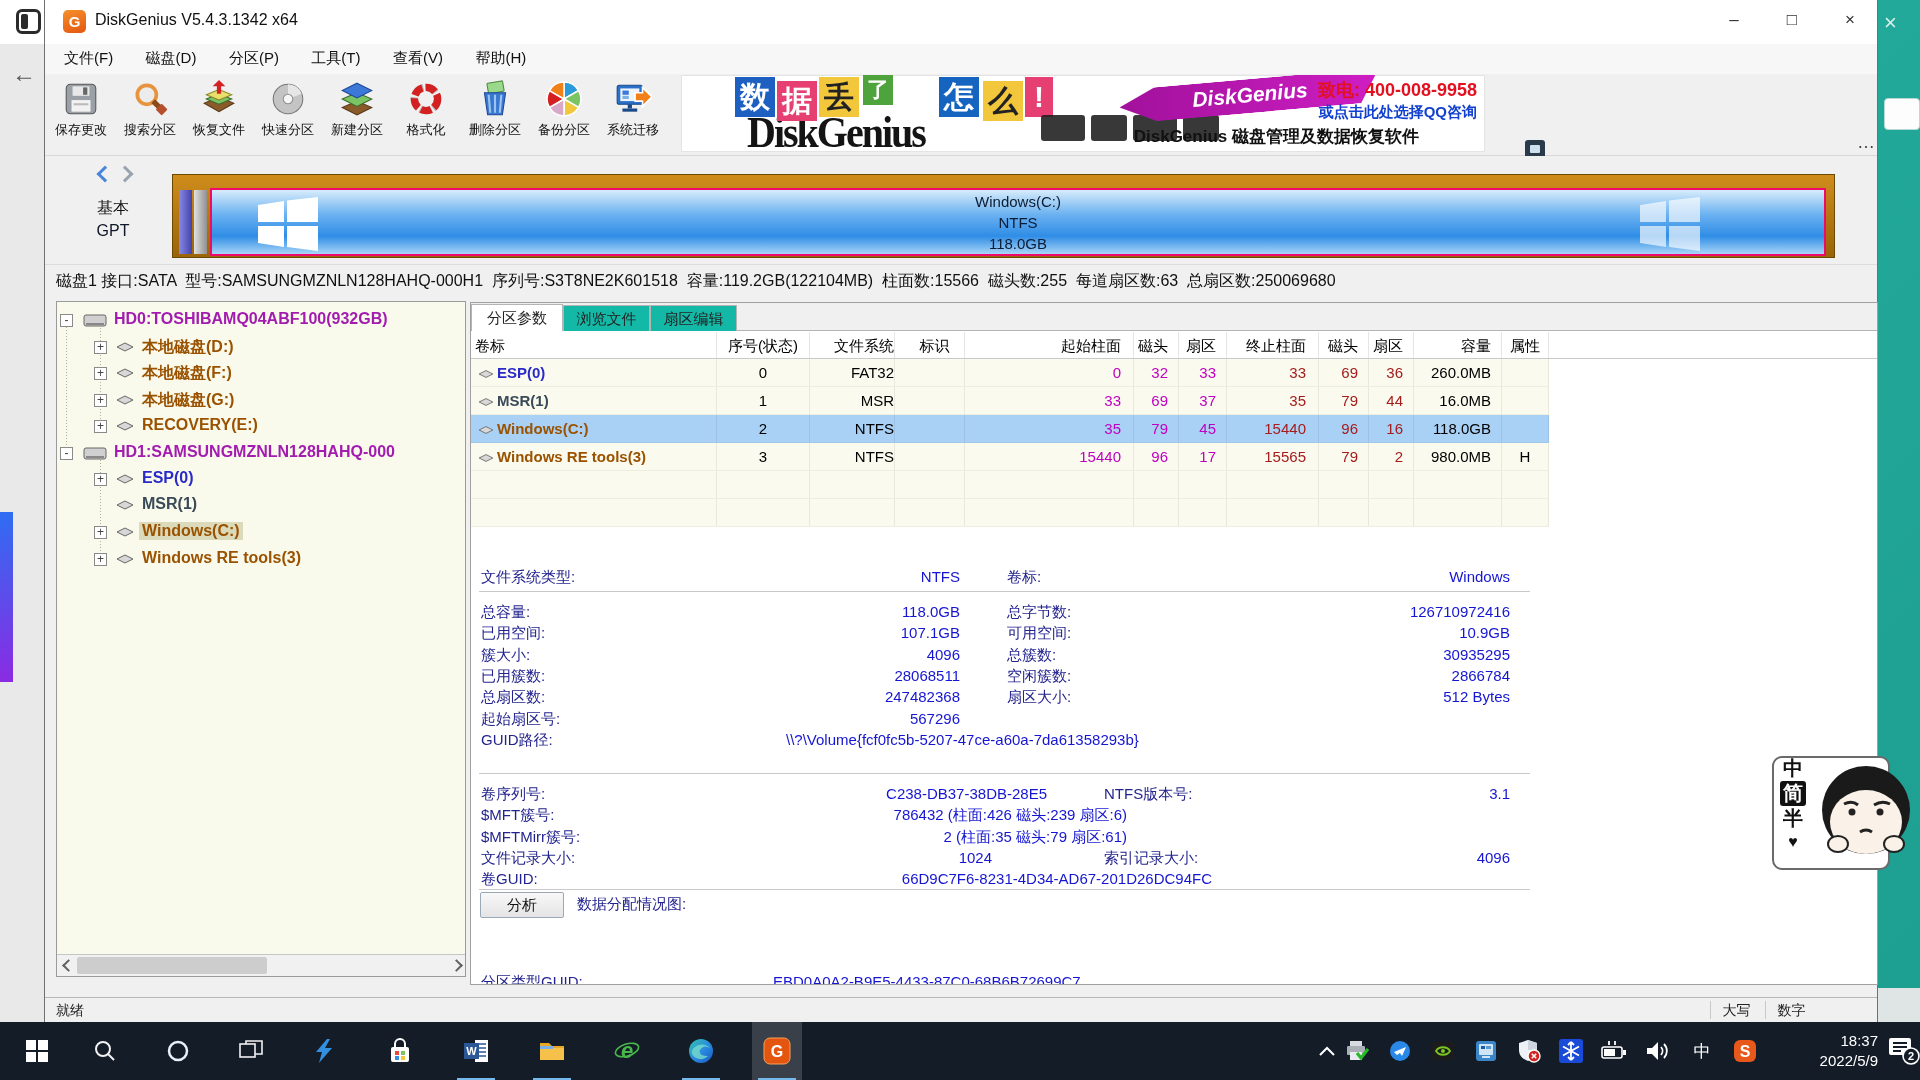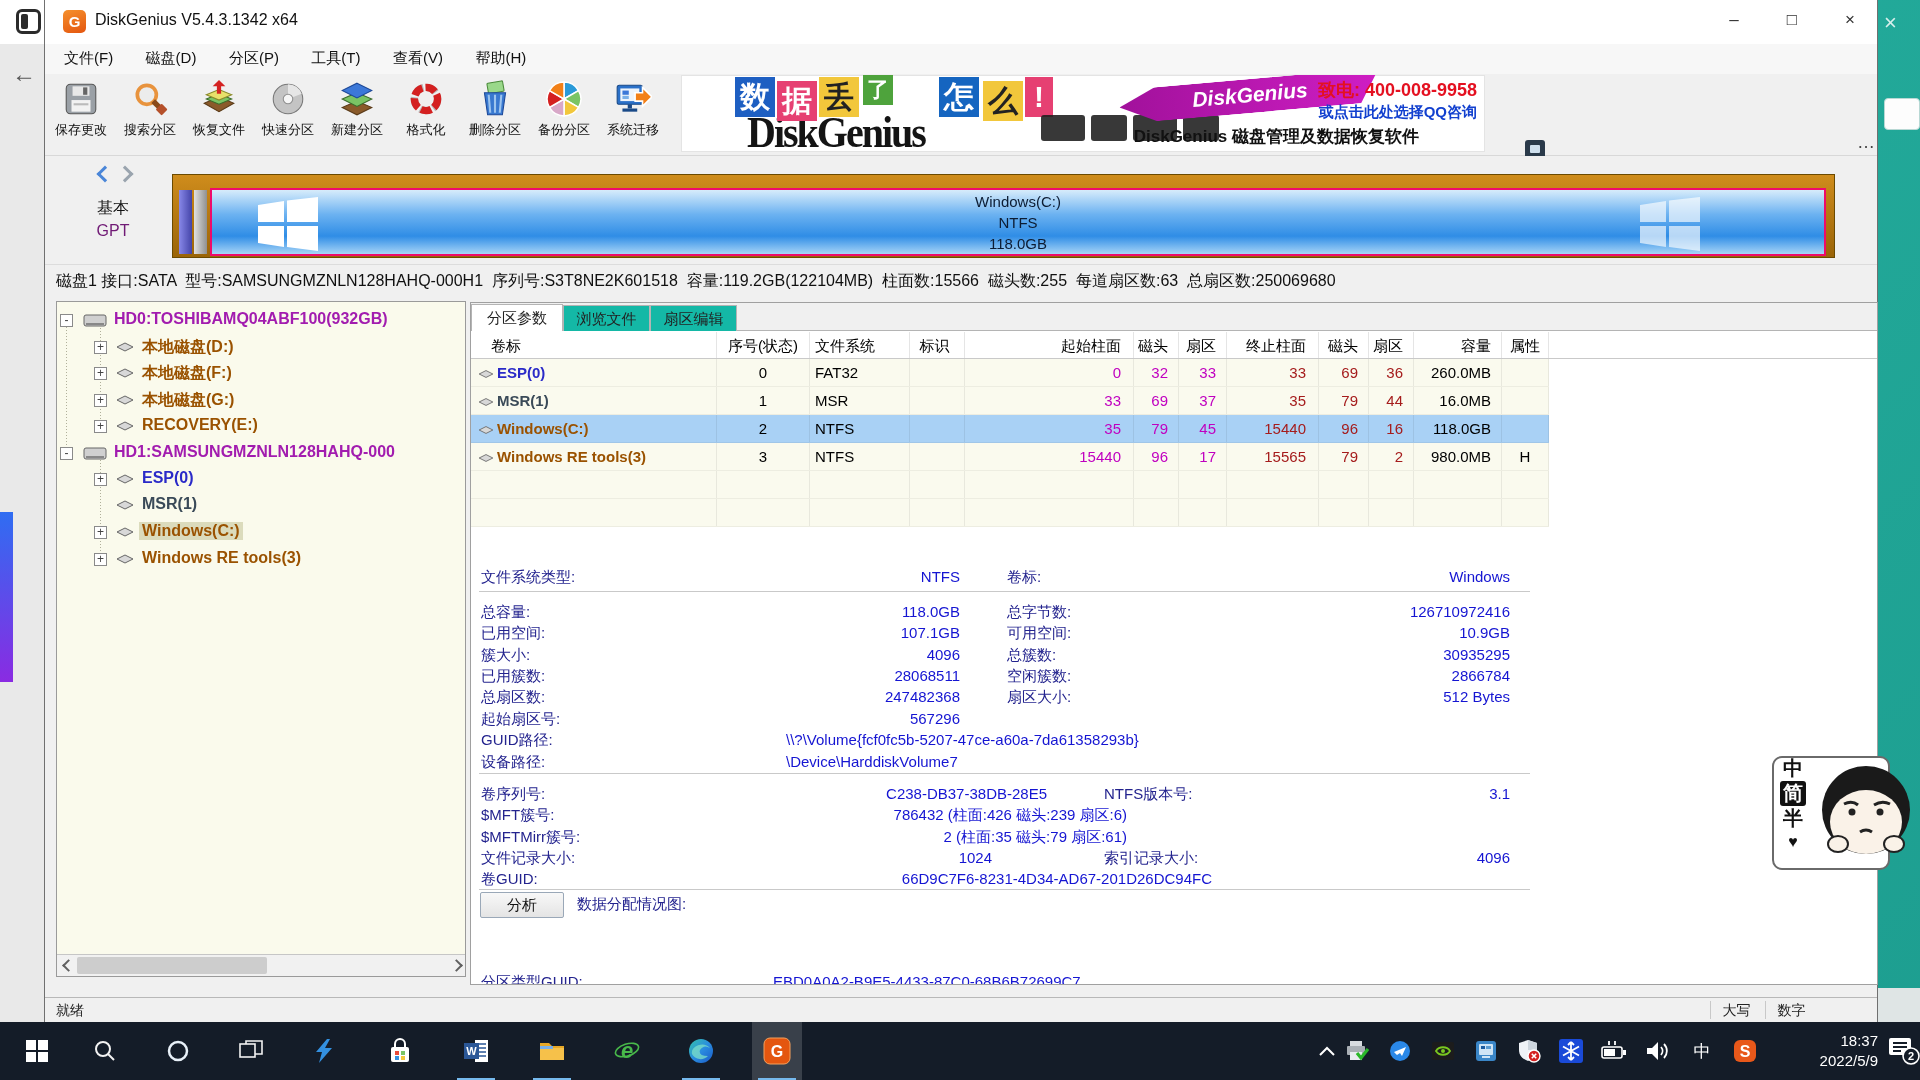--- a/index.html
+++ b/index.html
@@ -52,21 +52,21 @@
   .banner-phone .p1 { display:block; color:#e41020; font-weight:bold; font-size:18px; }
   .banner-phone .p2 { display:block; color:#1240cf; font-weight:bold; font-size:15px; margin-top:1px; }
   .banner-sub { position:absolute; right:66px; bottom:4px; font-size:17px; font-weight:bold; color:#111; }
 
   
   .partpanel { position:absolute; left:0; top:156px; width:100%; height:108px; background:#f0f0f0; }
   .nav-chev { position:absolute; top:12px; width:12px; height:12px; border-left:3px solid #4a86d8; border-bottom:3px solid #4a86d8; }
   .nav-chev.back { left:54px; transform:rotate(45deg); }
   .nav-chev.fwd  { left:74px; transform:rotate(-135deg); border-color:#9aa4ae; }
   .disk-type { position:absolute; left:28px; top:42px; width:80px; text-align:center; font-size:16px; color:#111; }
-  .disk-scheme { position:absolute; left:28px; top:66px; width:80px; text-align:center; font-size:16px; color:#701a75; }
+  .disk-scheme { position:absolute; left:28px; top:66px; width:80px; text-align:center; font-size:16px; color:#0f172a; }
   .diskbar { position:absolute; left:127px; top:18px; width:1663px; height:84px;
              background:linear-gradient(180deg,#cf8c1c,#9a6408); border:1px solid #6b4a00; }
   .strip { position:absolute; top:15px; width:13px; height:64px; }
   .strip.esp { left:6px;  background:linear-gradient(90deg,#8888e8,#4444a8); }
   .strip.msr { left:21px; background:linear-gradient(90deg,#e0e0e0,#909090); }
   .mainpart { position:absolute; left:37px; top:13px; width:1616px; height:68px; border:2px solid #ef0a6a;
               background:linear-gradient(180deg,#d7ecfb 0%,#6cb2f1 38%,#2f8de6 72%,#a8d5f7 100%);
               display:flex; flex-direction:column; align-items:center; justify-content:center; }
   .mainpart .t { font-size:15px; color:#0c1c33; line-height:21px; font-weight:500; }
   .winlogo { position:absolute; top:7px; }
@@ -104,21 +104,21 @@
   .tabs { position:absolute; left:0; top:0; width:100%; height:28px; background:#f0f0f0; border-bottom:1px solid #b4b4b4; }
   .tab { position:absolute; top:2px; height:26px; font-size:15px; text-align:center; line-height:25px; color:#222;
          border:1px solid #b4b4b4; border-bottom:none; background:#14b8a6; }
   .tab.active { background:#fff; font-weight:normal; height:27px; top:1px; z-index:2; }
   .tab0 { left:0; width:92px; } .tab1 { left:92px; width:87px; } .tab2 { left:179px; width:87px; }
 
   .thead { position:absolute; left:0; top:29px; width:100%; height:27px; background:#fff; border-bottom:1px solid #c9c9c9; }
   .cell { position:absolute; top:0; height:100%; font-size:15px; line-height:27px; border-right:1px solid rgba(0,0,0,0.10); overflow:hidden; white-space:nowrap; }
   .trow .cell { border-right:1px solid rgba(0,0,0,0.07); line-height:28px; }
   .c0{left:0;width:246px; padding-left:26px;} .c1{left:246px;width:93px; text-align:center;}
-  .c2{left:344px;width:95px; text-align:left;} .c3{left:434px;width:60px; text-align:center;}
+  .c2{left:329px;width:95px; text-align:right;} .c3{left:434px;width:60px; text-align:center;}
   .c4{left:494px;width:169px;text-align:right;padding-right:12px;} .c5{left:663px;width:45px;text-align:right;padding-right:10px;}
   .c6{left:708px;width:48px;text-align:right;padding-right:10px;} .c7{left:756px;width:92px;text-align:right;padding-right:12px;}
   .c8{left:848px;width:50px;text-align:right;padding-right:10px;} .c9{left:898px;width:45px;text-align:right;padding-right:10px;}
   .c10{left:943px;width:88px;text-align:right;padding-right:10px;} .c11{left:1031px;width:47px;text-align:center;}
   .trow { position:absolute; left:0; width:1078px; height:28px; background:#fafaee; border-bottom:1px solid rgba(0,0,0,0.05); }
   .trow.sel { background:#a9d1f5; }
   .r0{top:56px;} .r1{top:84px;} .r2{top:112px;} .r3{top:140px;} .b0{top:168px;} .b1{top:196px;}
   .trow .name { font-weight:bold; } .nm-esp{color:#2a2ac8;} .nm-msr{color:#3a4a58;} .nm-part{color:#9a5200;}
   .num-start{color:#c000c0;} .num-end{color:#a51c1c;}
   .picon { position:absolute; left:6px; top:9px; }
@@ -418,21 +418,21 @@
     </div>
 
     <div class="rpanel">
       <div class="tabs">
         <div class="tab tab0 active">分区参数</div>
         <div class="tab tab1">浏览文件</div>
         <div class="tab tab2">扇区编辑</div>
       </div>
 
       <div class="thead">
-        <span class="cell c0" style="padding-left:20px">卷标</span>
+        <span class="cell c0" style="padding-left:4px">卷标</span>
         <span class="cell c1">序号(状态)</span>
         <span class="cell c2">文件系统</span>
         <span class="cell c3">标识</span>
         <span class="cell c4">起始柱面</span>
         <span class="cell c5">磁头</span>
         <span class="cell c6">扇区</span>
         <span class="cell c7">终止柱面</span>
         <span class="cell c8">磁头</span>
         <span class="cell c9">扇区</span>
         <span class="cell c10">容量</span>
@@ -574,24 +574,20 @@
           <span class="dv2">512 Bytes</span>
       </div>
       <div class="drow" style="top:405px">
         <span class="dl">起始扇区号:</span>
           <span class="dv1">567296</span>
       </div>
       <div class="drow" style="top:426px">
         <span class="dl">GUID路径:</span>
           <span class="dv1 path">\\?\Volume{fcf0fc5b-5207-47ce-a60a-7da61358293b}</span>
       </div>
-      <div class="drow" style="top:448px">
-        <span class="dl">设备路径:</span>
-          <span class="dv1 path">\Device\HarddiskVolume7</span>
-      </div>
       <div class="dsep" style="top:470px"></div>
       <div class="drow" style="top:480px">
         <span class="dl">卷序列号:</span>
           <span class="dv1 serial">C238-DB37-38DB-28E5</span>
         <span class="dl2n">NTFS版本号:</span>
           <span class="dv2">3.1</span>
       </div>
       <div class="drow" style="top:501px">
         <span class="dl">$MFT簇号:</span>
           <span class="dv1 mft">786432 (柱面:426 磁头:239 扇区:6)</span>

